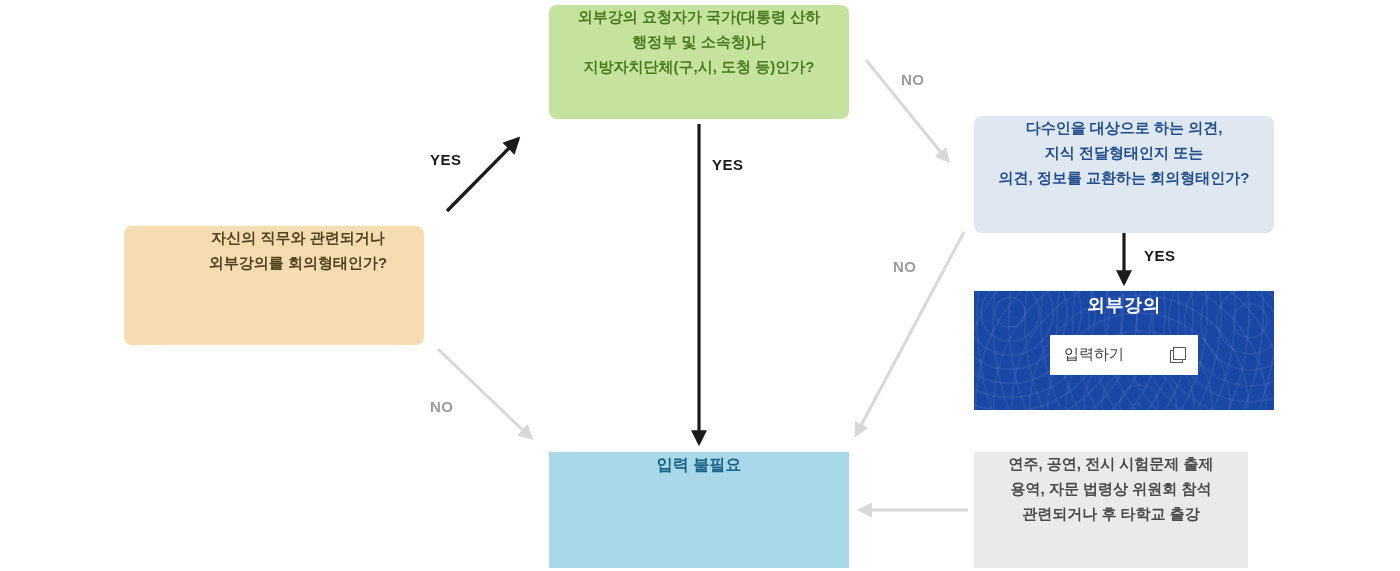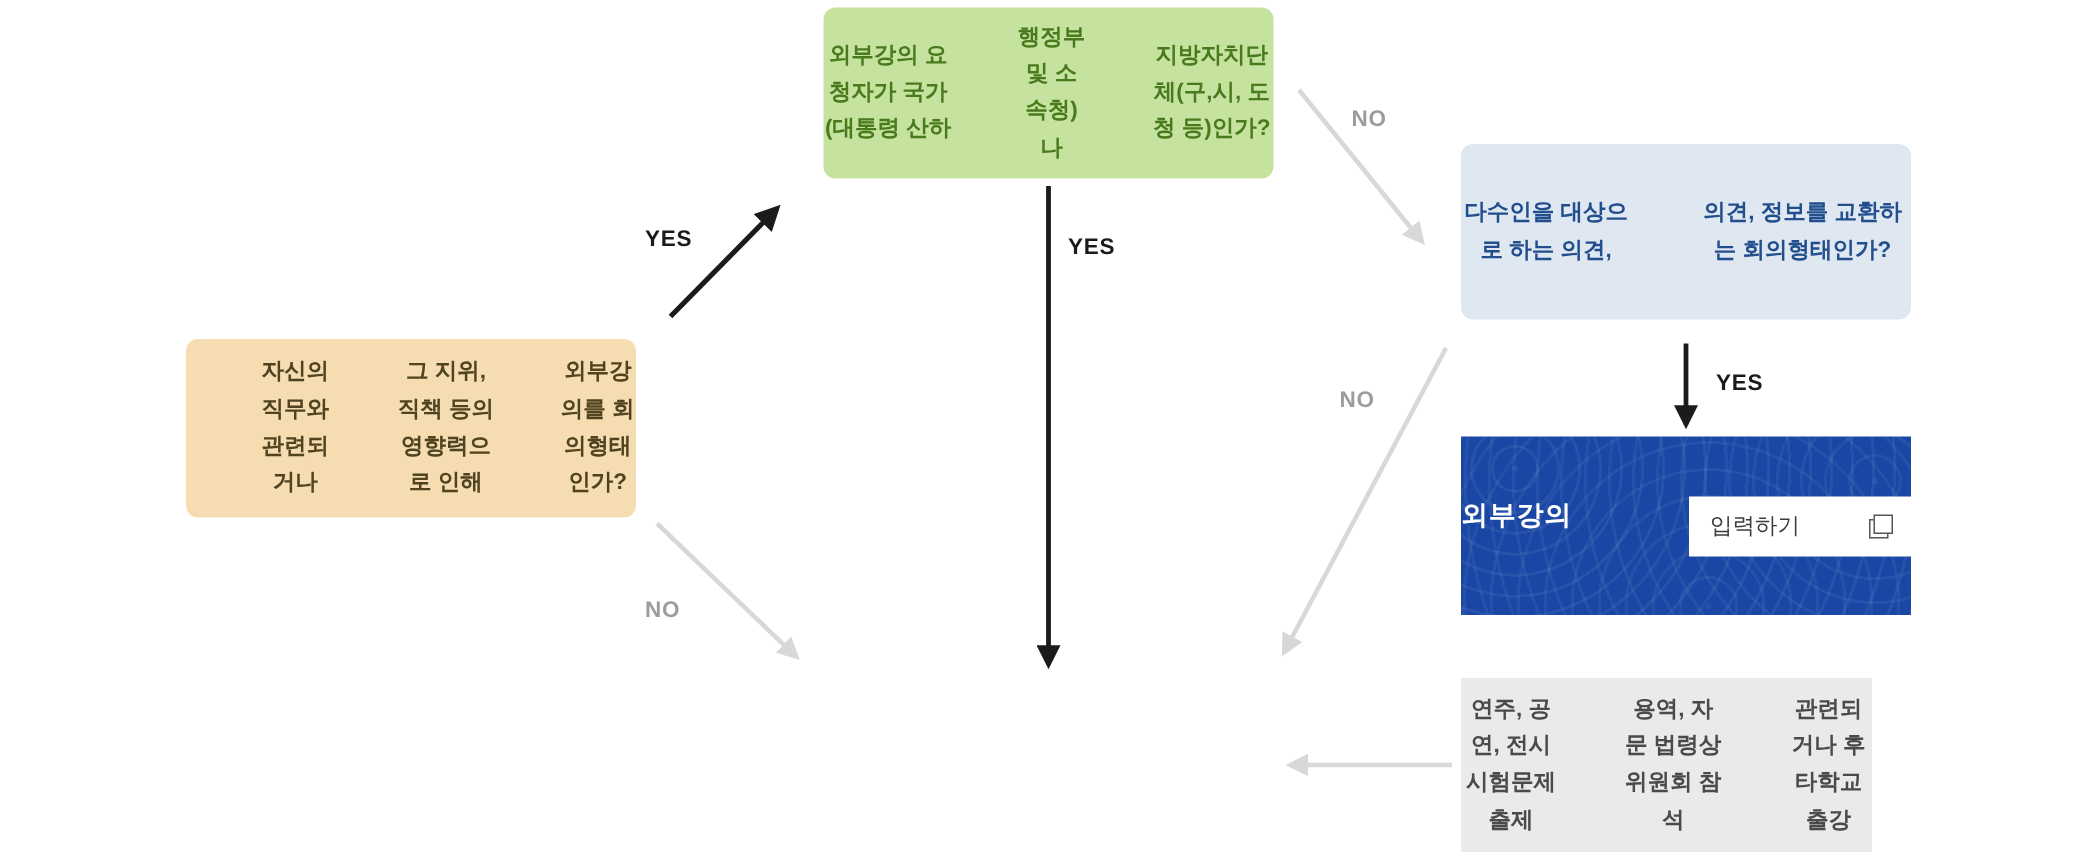--- a/index.html
+++ b/index.html
@@ -4,26 +4,26 @@
 <style>
   html, body { margin:0; padding:0; background:#ffffff; }
   .canvas {
     position:relative; width:1400px; height:571px;
     font-family:"Liberation Sans","DejaVu Sans",sans-serif;
     background:#ffffff; overflow:hidden;
   }
   .arrows { position:absolute; left:0; top:0; width:1400px; height:571px; pointer-events:none; }
   .box {
     position:absolute; box-sizing:border-box;
-    display:flex; align-items:center; justify-content:space-between;
-    text-align:center; font-size:15px; font-weight:700; line-height:1.65;gap:42px;
+    display:flex; flex-direction:column; align-items:center; justify-content:flex-start;
+    text-align:center; font-size:15px; font-weight:700; line-height:1.65;
   }
   .box-duty       { left:124px; top:226px; width:300px; height:119px; background:#f6ddb1; border-radius:8px; color:#4f4320;padding-left:48px; }
   .box-requester  { left:549px; top:5px;   width:300px; height:114px; background:#c5e39f; border-radius:8px; color:#4a7a1e; }
-  .box-format     { left:974px; top:96px; width:300px; height:117px; background:#dfe8f1; border-radius:8px; color:#234e8d; }
+  .box-format     { left:974px; top:116px; width:300px; height:117px; background:#dfe8f1; border-radius:8px; color:#234e8d; }
   .box-lecture    {
     left:974px; top:291px; width:300px; height:119px; background:#1a47a5; color:#ffffff;
     background-image:
       repeating-radial-gradient(circle at 12% 18%, rgba(255,255,255,0.06) 0 2px, transparent 2px 14px),
       repeating-radial-gradient(circle at 55% 95%, rgba(255,255,255,0.05) 0 2px, transparent 2px 18px),
       repeating-radial-gradient(circle at 92% 25%, rgba(255,255,255,0.05) 0 2px, transparent 2px 16px);
   }
   .box-noinput    { left:549px; top:452px; width:300px; height:116px; background:#a9d9e9; color:#1b6287; font-size:16px; }
   .box-exceptions { left:974px; top:452px; width:274px; height:116px; background:#eaeaea; color:#4a4a4a; }
 
@@ -61,46 +61,49 @@
     <line x1="699" y1="124" x2="699" y2="443" stroke="#1b1b1b" stroke-width="3.2" marker-end="url(#ah-black)"></line>
     <line x1="866" y1="60" x2="948" y2="161" stroke="#d8d8d8" stroke-width="3" marker-end="url(#ah-gray)"></line>
     <line x1="1124" y1="229" x2="1124" y2="283" stroke="#1b1b1b" stroke-width="3.2" marker-end="url(#ah-black)"></line>
     <line x1="964" y1="232" x2="856" y2="435" stroke="#d8d8d8" stroke-width="3" marker-end="url(#ah-gray)"></line>
     <line x1="438" y1="349" x2="531" y2="438" stroke="#d8d8d8" stroke-width="3" marker-end="url(#ah-gray)"></line>
     <line x1="968" y1="510" x2="860" y2="510" stroke="#d8d8d8" stroke-width="3" marker-end="url(#ah-gray)"></line>
   </svg>
 
   <div class="box box-duty">
     <div>자신의 직무와 관련되거나</div>
-    <div>그 지위, 직책 등의 영향력으로 인해</div>
     <div>외부강의를 회의형태인가?</div>
   </div>
 
   <div class="box box-requester">
     <div>외부강의 요청자가 국가(대통령 산하</div>
     <div>행정부 및 소속청)나</div>
     <div>지방자치단체(구,시, 도청 등)인가?</div>
   </div>
 
   <div class="box box-format">
     <div>다수인을 대상으로 하는 의견,</div>
+    <div>지식 전달형태인지 또는</div>
     <div>의견, 정보를 교환하는 회의형태인가?</div>
   </div>
 
   <div class="box box-lecture">
     <div class="lecture-title">외부강의</div>
     <button class="lecture-btn">
       <span>입력하기</span>
       <span class="win-icon">
         <span class="back"></span>
           <span class="front"></span>
       </span>
     </button>
   </div>
 
+  <div class="box box-noinput">
+    <div>입력 불필요</div>
+  </div>
 
   <div class="box box-exceptions">
     <div>연주, 공연, 전시 시험문제 출제</div>
     <div>용역, 자문 법령상 위원회 참석</div>
     <div>관련되거나 후 타학교 출강</div>
   </div>
 
   <div class="flabel yes" style="left:430px; top:151px;">YES</div>
   <div class="flabel yes" style="left:712px; top:156px;">YES</div>
   <div class="flabel no" style="left:901px; top:71px;">NO</div>

